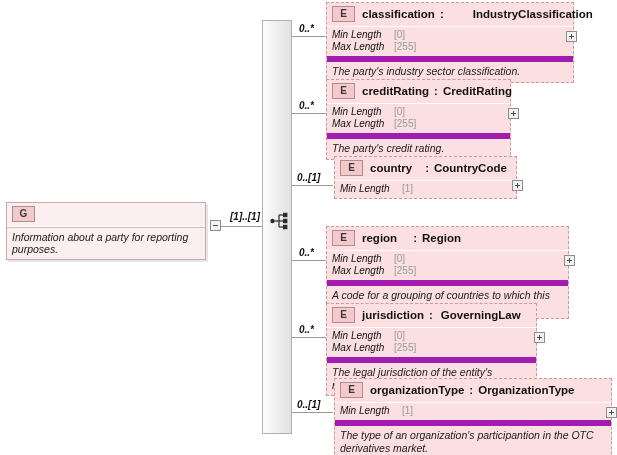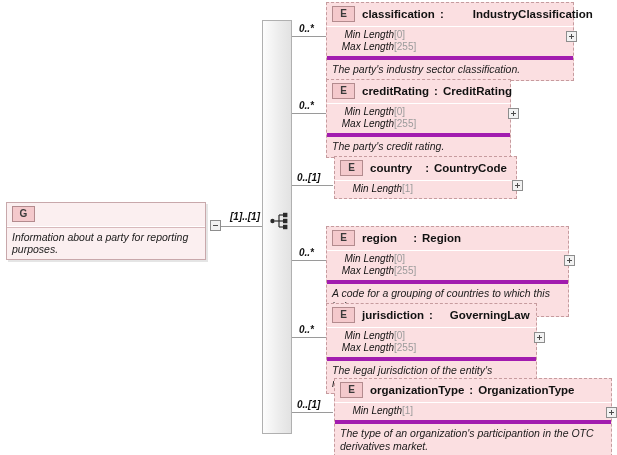--- a/index.html
+++ b/index.html
@@ -144,40 +144,39 @@
     color: #111;
   }
   .el-type {
     font-size: 11.5px;
     font-weight: bold;
     color: #111;
   }
   .el-facets {
     border-top: 1px solid #ffffff;
     padding: 2px 6px 3px 5px;
-    text-align: right;
   }
   .facet-row {
     display: flex;
     line-height: 12px;
     white-space: nowrap;
   }
   .facet-name {
     font-size: 10px;
     font-style: italic;
     color: #111;
     width: 62px;
     flex: 0 0 62px;
   }
   .facet-val {
     font-size: 10px;
     color: #9b9b9b;
   }
   .el-doc {
-    border-top: 4px solid #a21caf;
+    border-top: 6px solid #a21caf;
     padding: 3px 6px 4px 5px;
     font-style: italic;
     font-size: 10.5px;
     color: #1a1a1a;
     line-height: 12.5px;
   }
 </style>
 </head>
 <body>
 
@@ -297,21 +296,21 @@
   </div>
   <div class="el-doc">A code for a grouping of countries to which this belongs.</div>
 </div>
 <div class="toggle plus" style="left:564px; top:255px;"></div>
 
 <div class="el-box" style="left:326px; top:303px; width:211px;">
   <div class="el-head">
     <span class="badge">E</span>
     <span class="el-name">jurisdiction</span>
     <span class="el-type" style="margin-left:5px;">:</span>
-    <span class="el-type" style="margin-left:17px;">GoverningLaw</span>
+    <span class="el-type" style="margin-left:8px;">GoverningLaw</span>
   </div>
   <div class="el-facets">
     <div class="facet-row">
       <span class="facet-name">Min Length</span>
       <span class="facet-val">[0]</span>
     </div>
     <div class="facet-row">
       <span class="facet-name">Max Length</span>
       <span class="facet-val">[255]</span>
     </div>

